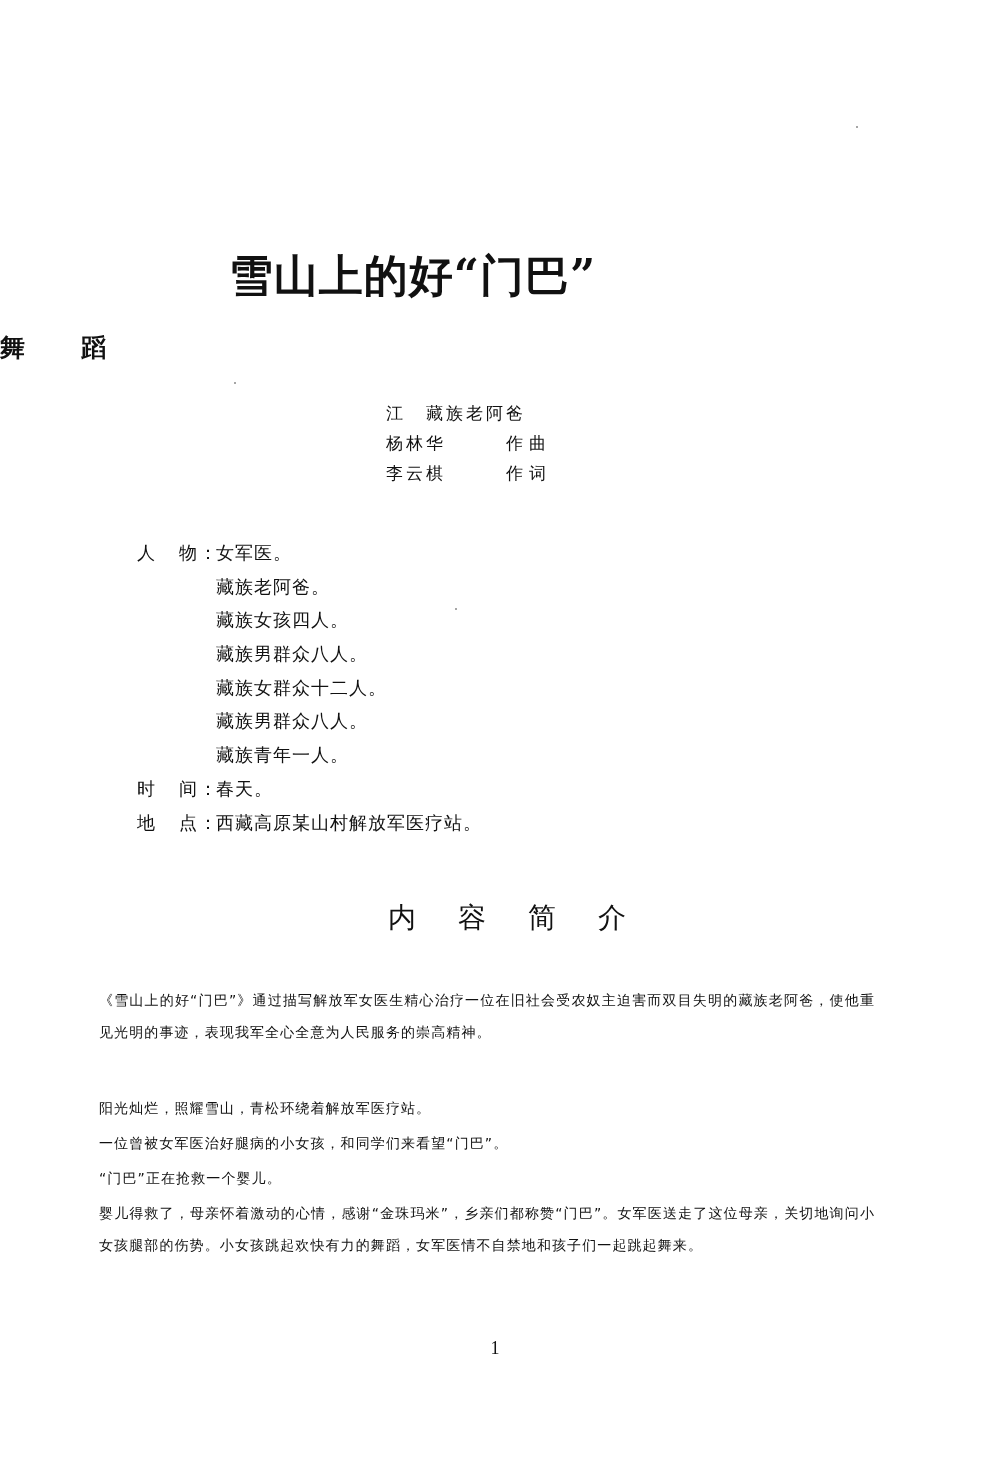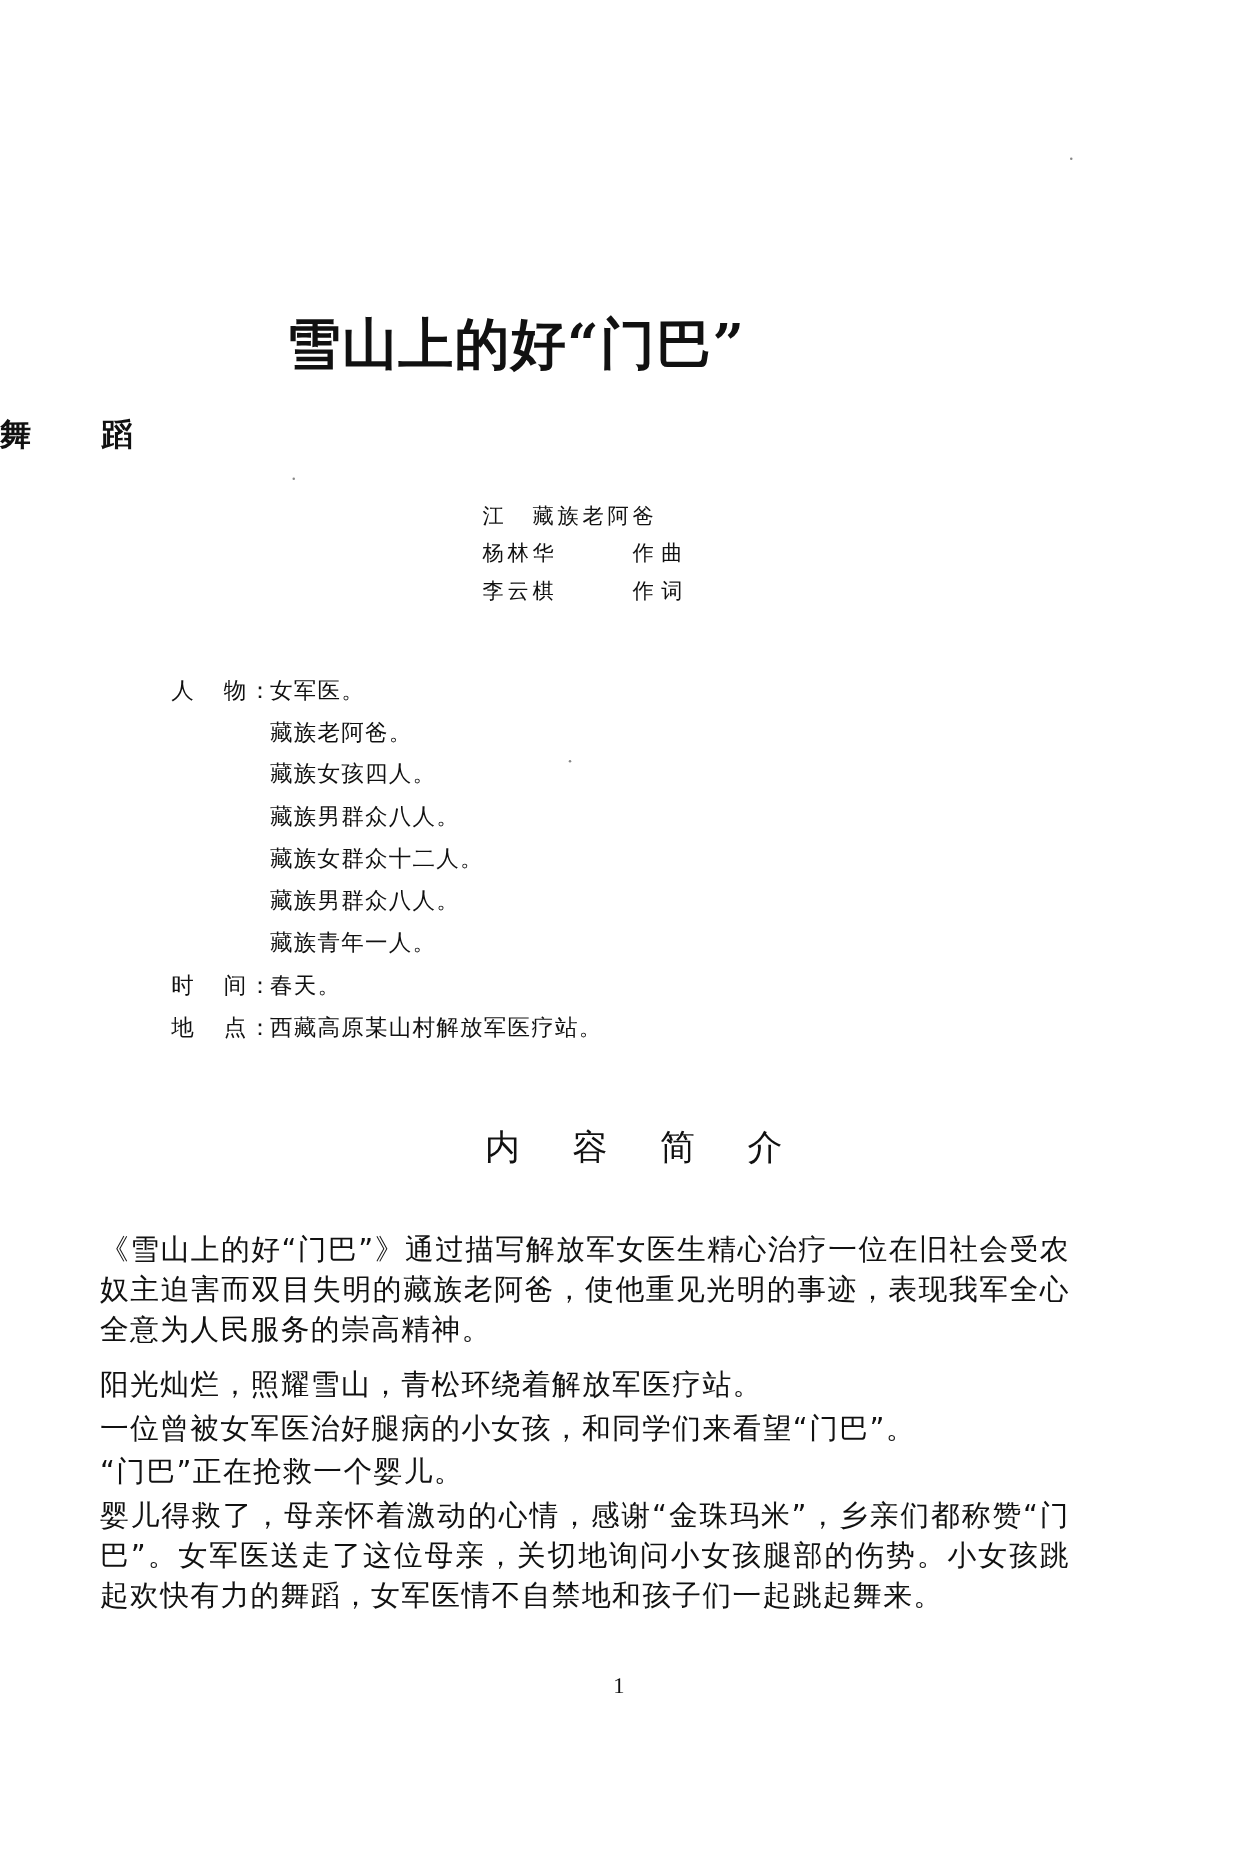--- a/index.html
+++ b/index.html
@@ -75,23 +75,23 @@
       top: 898px;
       text-align: center;
       font-size: 28px;
       line-height: 40px;
       font-family: "DejaVu Sans", sans-serif;
     }
     .section-heading span { display: inline-block; width: 70px; text-align: center; }
 
     .summary {
       position: absolute;
-      left: 80px;
+      left: 99px;
       width: 776px;
-      font-size: 23px;
+      font-size: 14px;
       line-height: 32px;
       font-family: "DejaVu Sans", sans-serif;
       text-align: justify;
       letter-spacing: 1.1px;
     }
     .summary p { margin: 0; }
     .p-intro { top: 984px; text-indent: 0; }
     .p-body { top: 1092px; }
     .p-body p { margin-bottom: 3px; }
 

